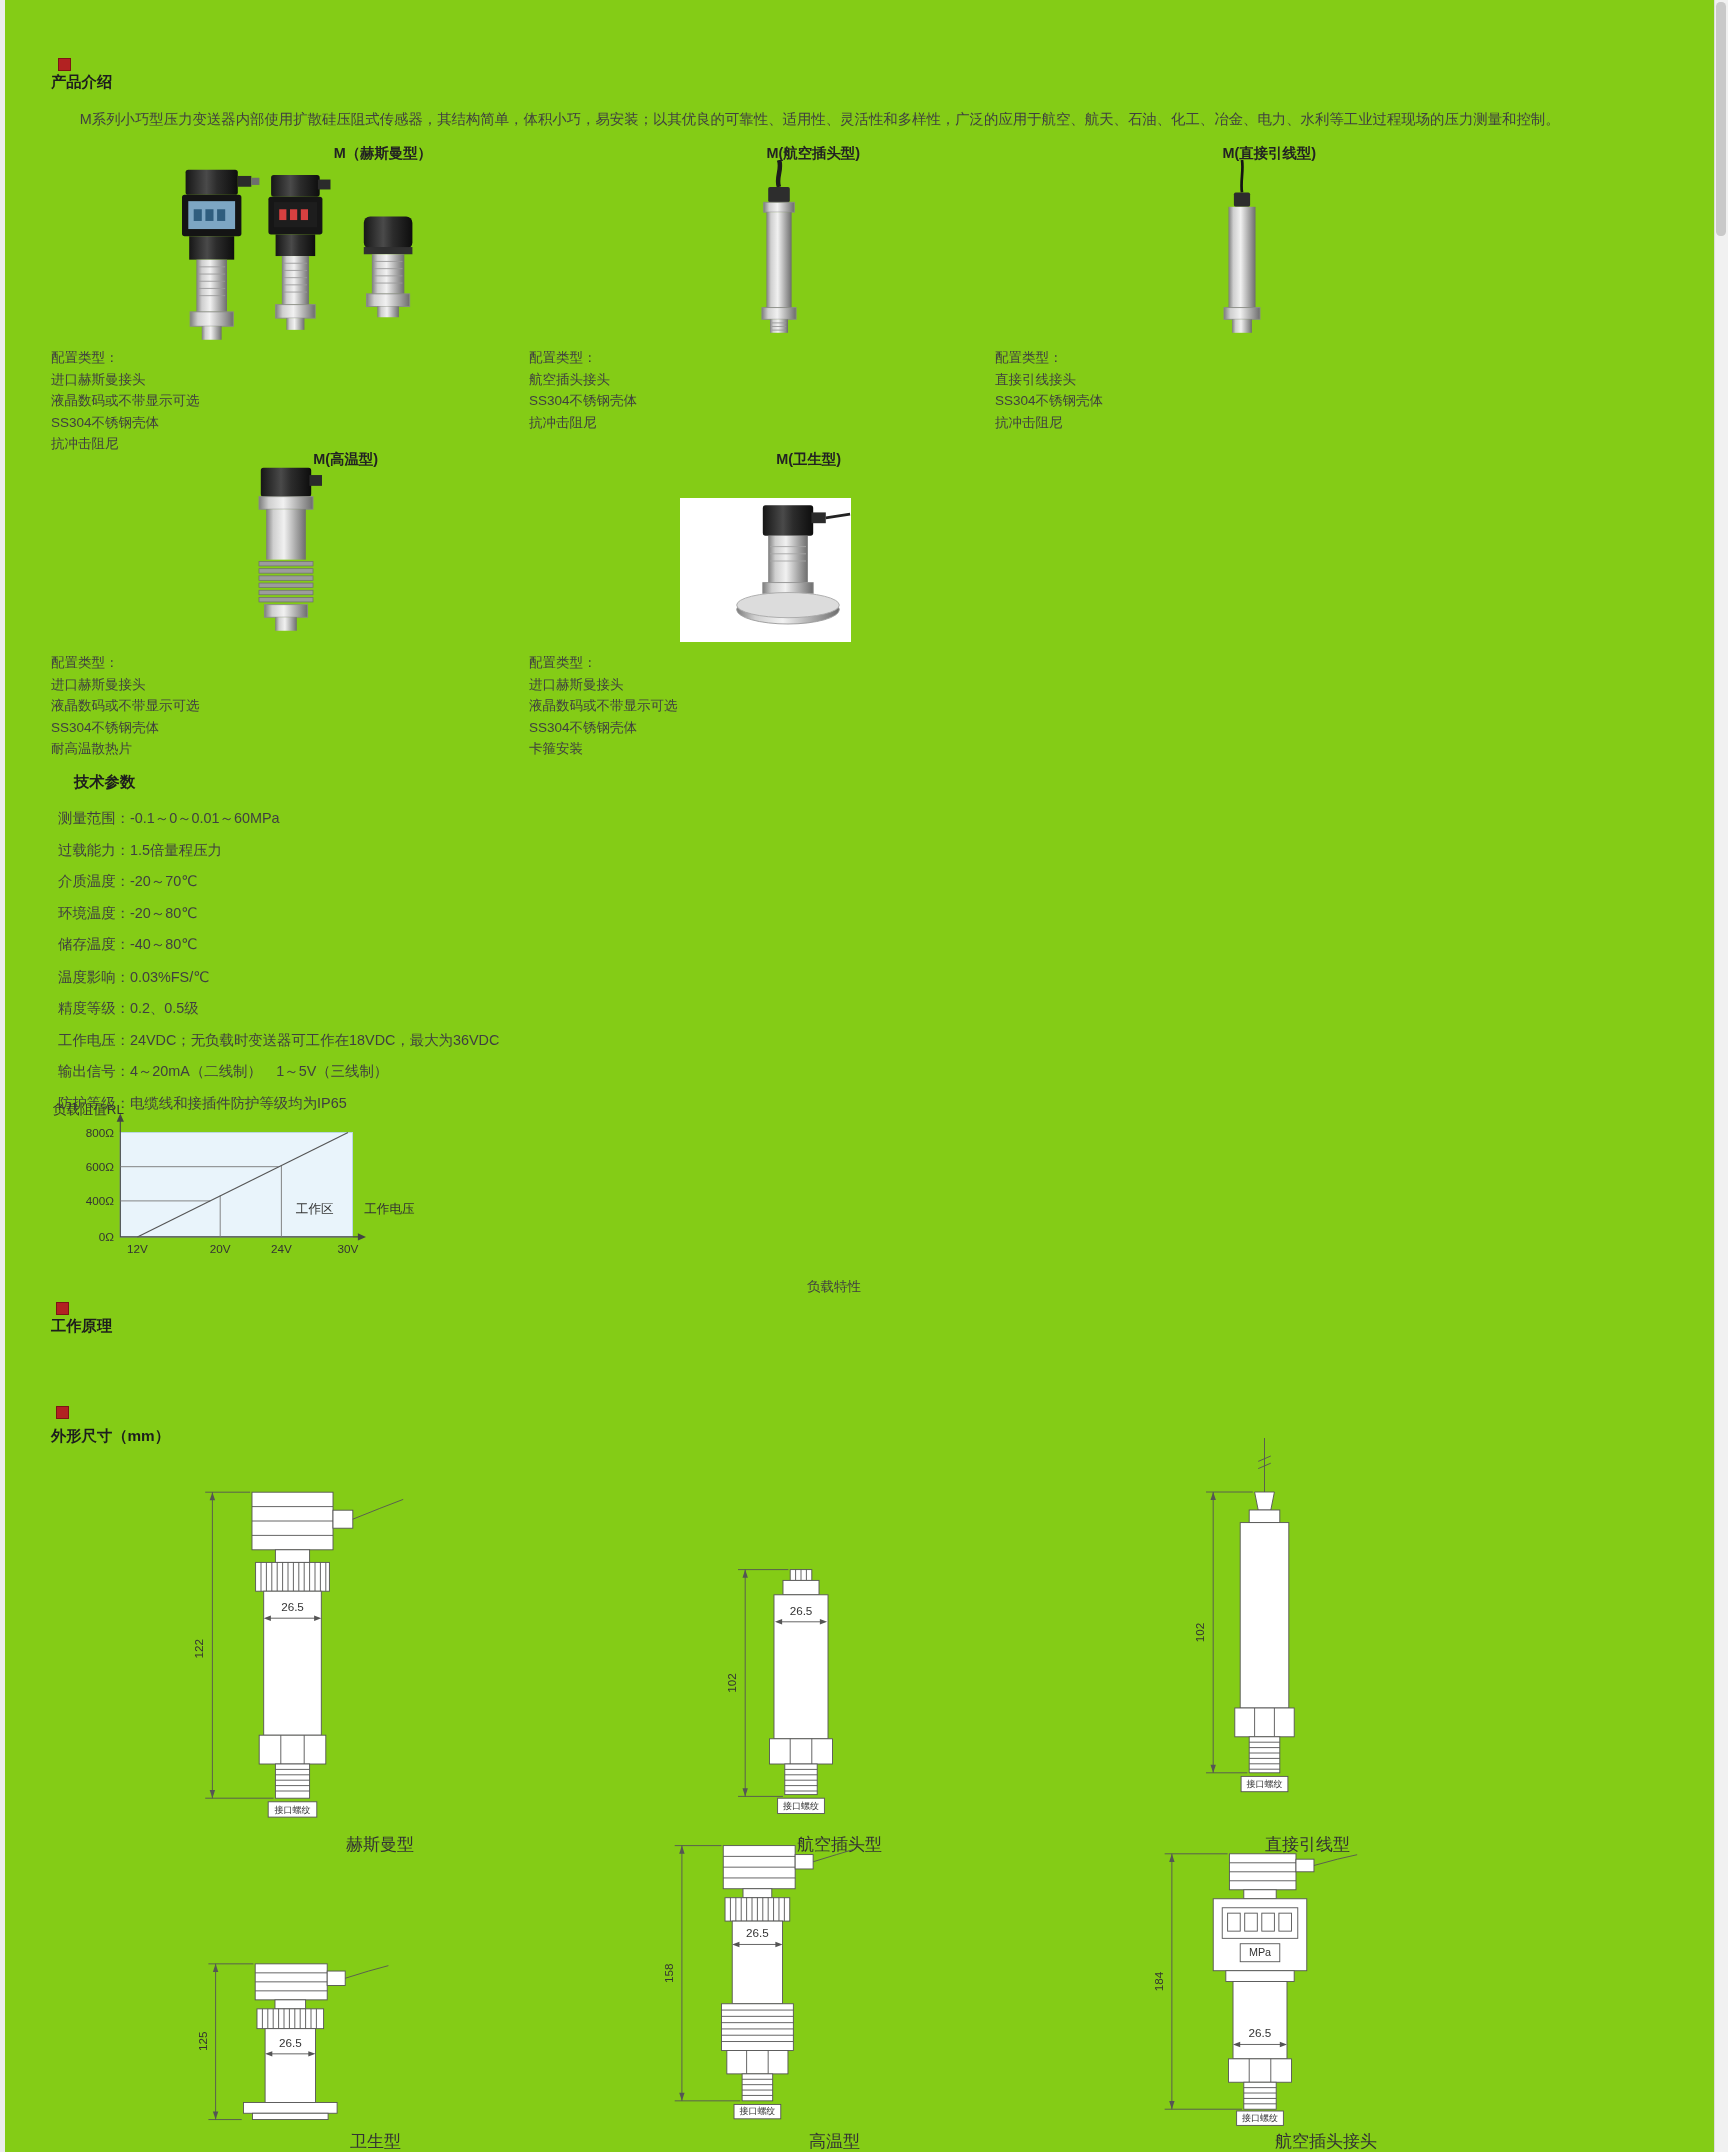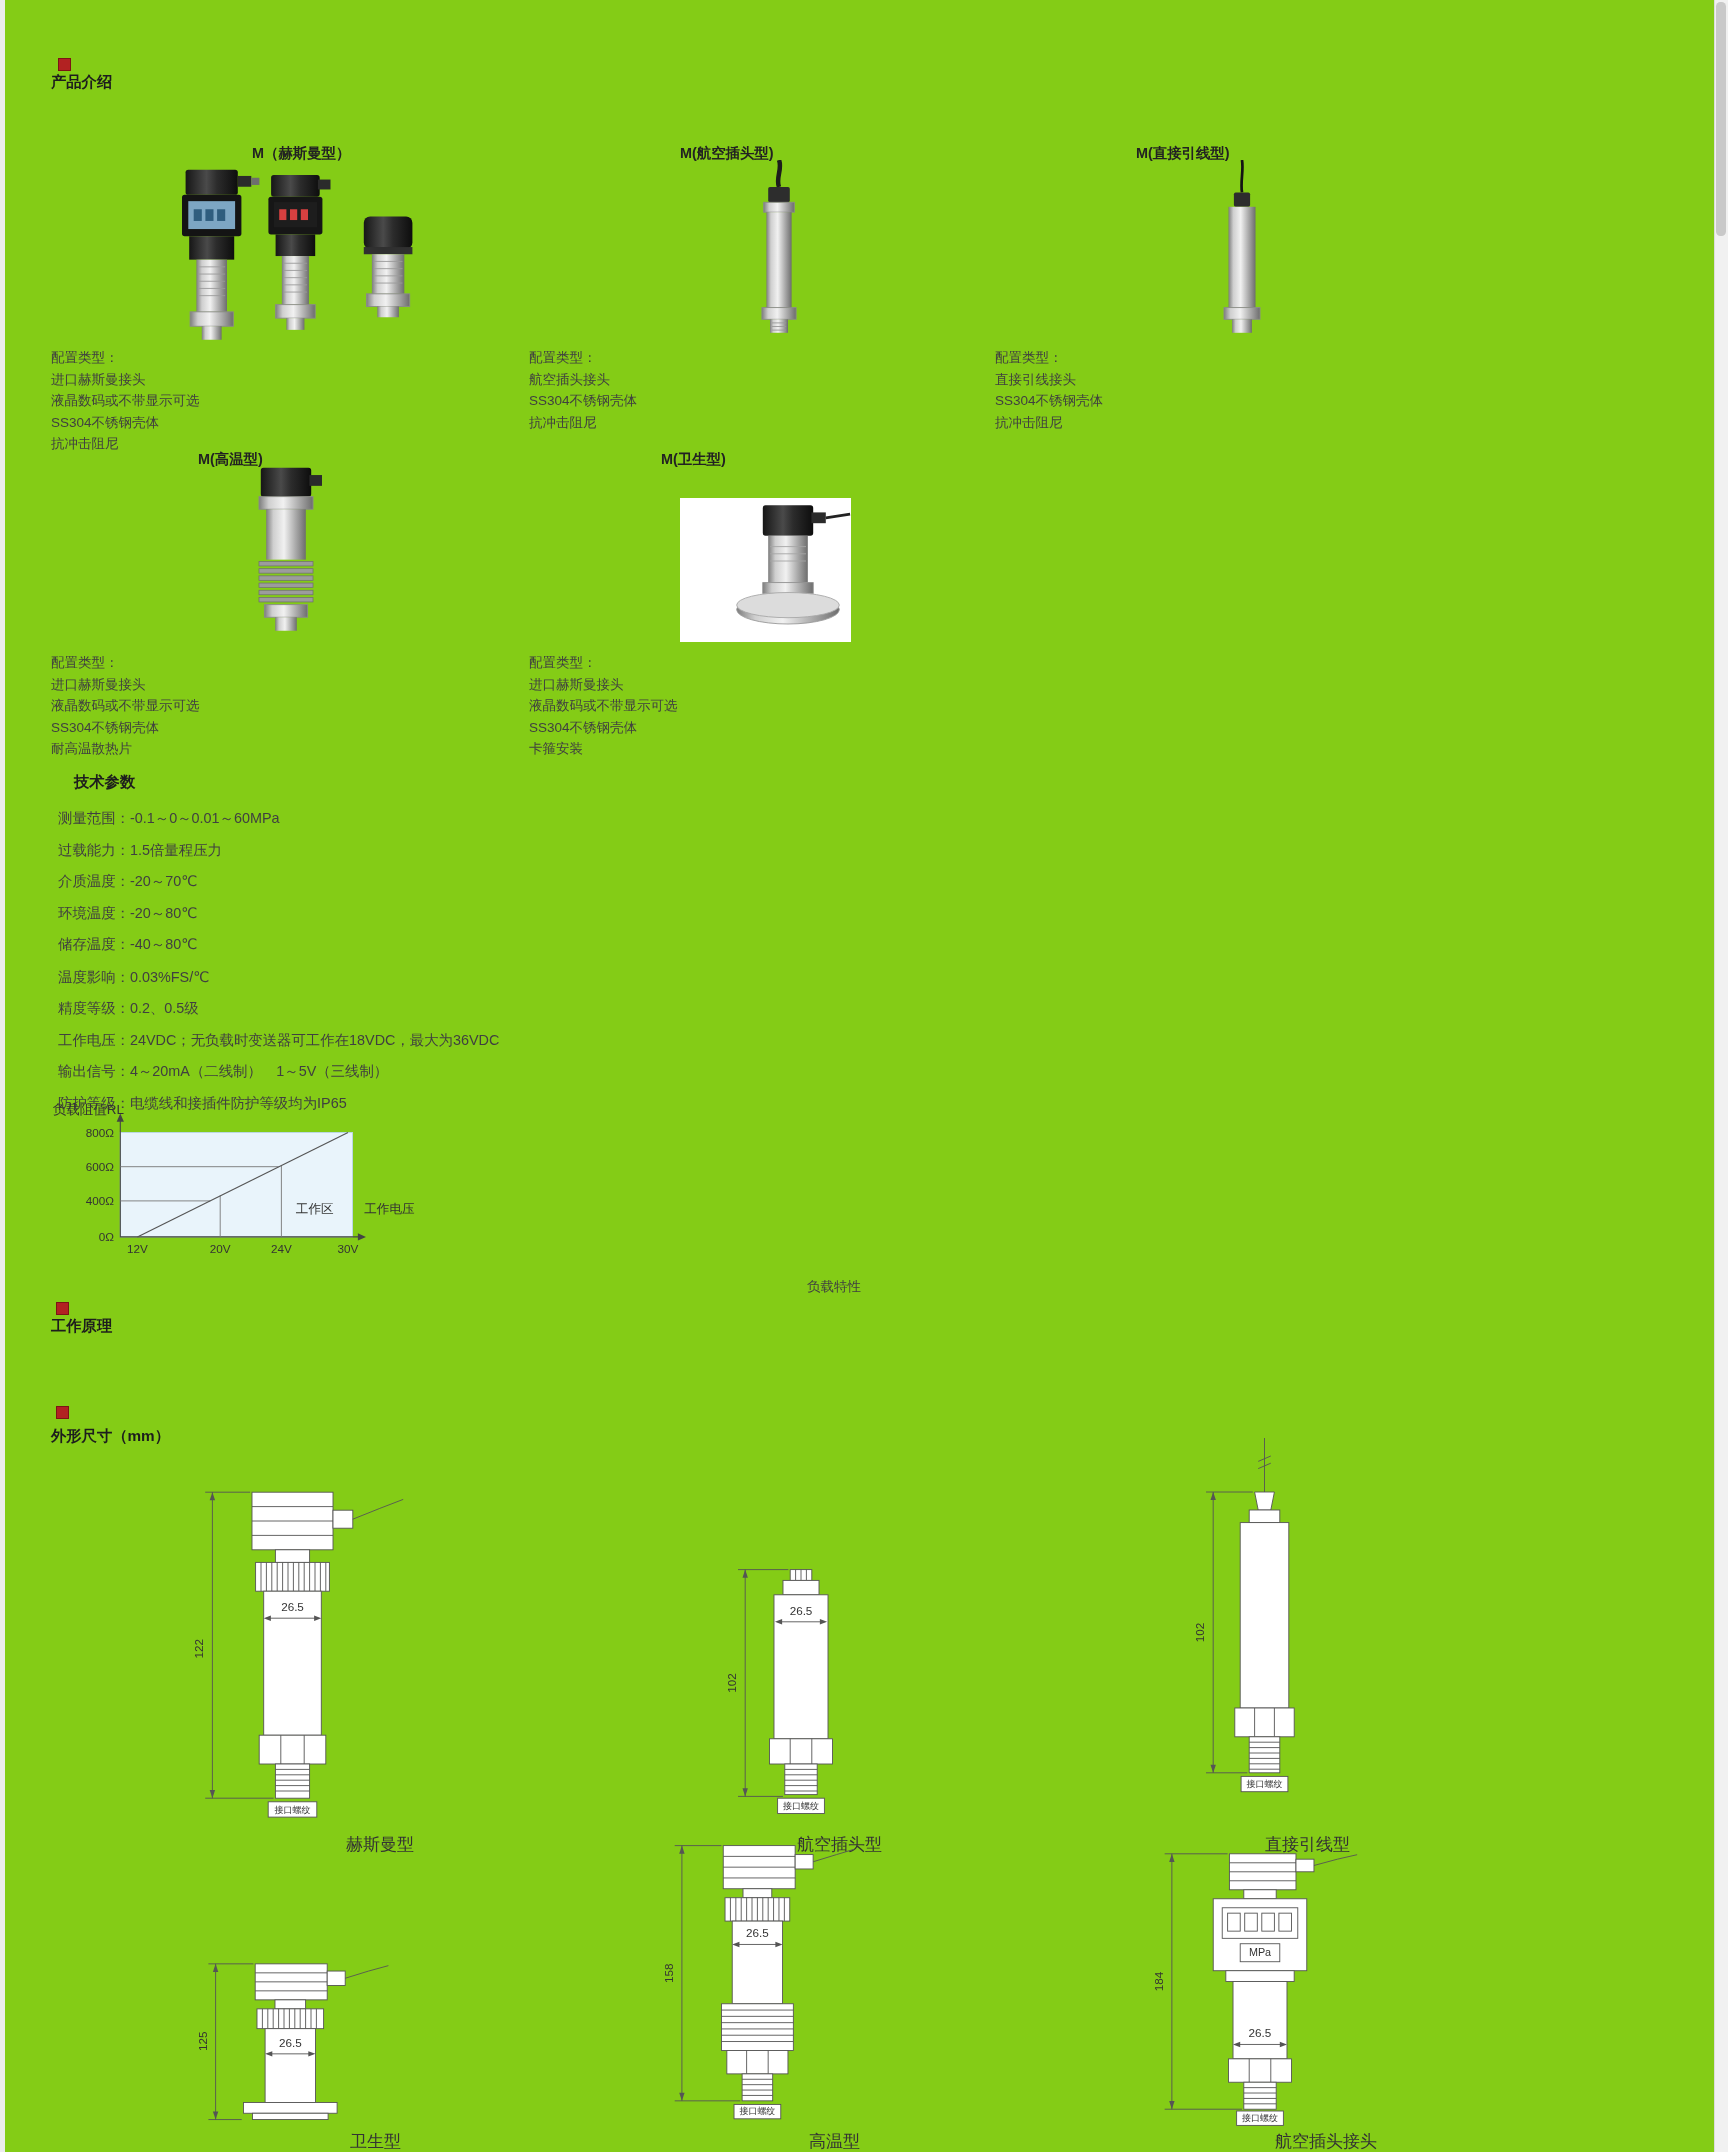--- a/index.html
+++ b/index.html
@@ -6,21 +6,21 @@
   body{font-family:"Liberation Sans","DejaVu Sans",sans-serif;background:#ffffff;color:#404040}
   .page{position:relative;width:1728px;height:2152px;overflow:hidden;background:#84cc16}
   .abs{position:absolute}
   .edge-left{position:absolute;left:0;top:0;width:4.5px;height:2152px;background:#ececec}
   .scrollbar{position:absolute;right:0;top:0;width:12.6px;height:2152px;background:#f1f1f1;border-left:0.9px solid #dcdcdc}
   .scroll-thumb{position:absolute;left:0.9px;top:1.8px;width:10px;height:234px;background:#c9c9c9;border-radius:4.5px}
   .sec-icon{position:absolute;width:10.8px;height:10.8px;background:#b22222;border:0.9px solid #7d1414}
   .sec-title{position:absolute;font-size:15.3px;font-weight:bold;color:#1d1d1d;margin:0}
   .body-p{position:absolute;font-size:14.4px;line-height:23.4px;color:#404040;text-indent:2em;margin:0}
   .principle-p{position:absolute;font-size:14.4px;line-height:44px;color:#404040;text-indent:2em;margin:0}
-  .prod-label{position:absolute;font-size:14.4px;font-weight:bold;color:#222;text-align:left}
+  .prod-label{position:absolute;font-size:14.4px;font-weight:bold;color:#222;text-align:right}
   .cfg{position:absolute;font-size:13.5px;line-height:21.6px;color:#404040}
   .param{position:absolute;font-size:14.4px;color:#404040;white-space:pre}
   .caption{position:absolute;font-size:13.5px;color:#404040;text-align:center}
   .dwg-label{position:absolute;font-size:17px;color:#333;text-align:right;}
   svg text{font-family:"Liberation Sans","DejaVu Sans",sans-serif}
   .dline{stroke:#555;stroke-width:1;fill:none}
   .dbox{fill:#ffffff;stroke:#555;stroke-width:1}
   .dim{font-size:13px;fill:#333}
   .tick{font-size:13px;fill:#333}
   .thr{font-size:10px;fill:#333}
@@ -49,20 +49,21 @@
     </defs>
   </svg>
 
   <div class="edge-left"></div>
   <div class="scrollbar">
     <div class="scroll-thumb"></div>
   </div>
 
   <span class="sec-icon" style="left:58px;top:58px"></span>
   <h2 class="sec-title" style="left:51px;top:72px">产品介绍</h2>
+  <p class="body-p" style="left:51px;top:108px;width:1629px">M系列小巧型压力变送器内部使用扩散硅压阻式传感器，其结构简单，体积小巧，易安装；以其优良的可靠性、适用性、灵活性和多样性，广泛的应用于航空、航天、石油、化工、冶金、电力、水利等工业过程现场的压力测量和控制。</p>
 
   <div class="prod-label" style="left:252px;top:144px;width:180px">M（赫斯曼型）</div>
   <div class="prod-label" style="left:680px;top:144px;width:180px">M(航空插头型)</div>
   <div class="prod-label" style="left:1136px;top:144px;width:180px">M(直接引线型)</div>
 
   <svg class="abs" style="left:164px;top:164px" width="270" height="185" viewBox="0 0 300 205">
     <g>
       <rect x="24" y="6" width="58" height="28" rx="3" fill="url(#gDark)"></rect>
       <rect x="82" y="13" width="15" height="12" fill="#2b2b2b"></rect>
       <rect x="97" y="15" width="9" height="8" fill="#6e6e6e"></rect>

